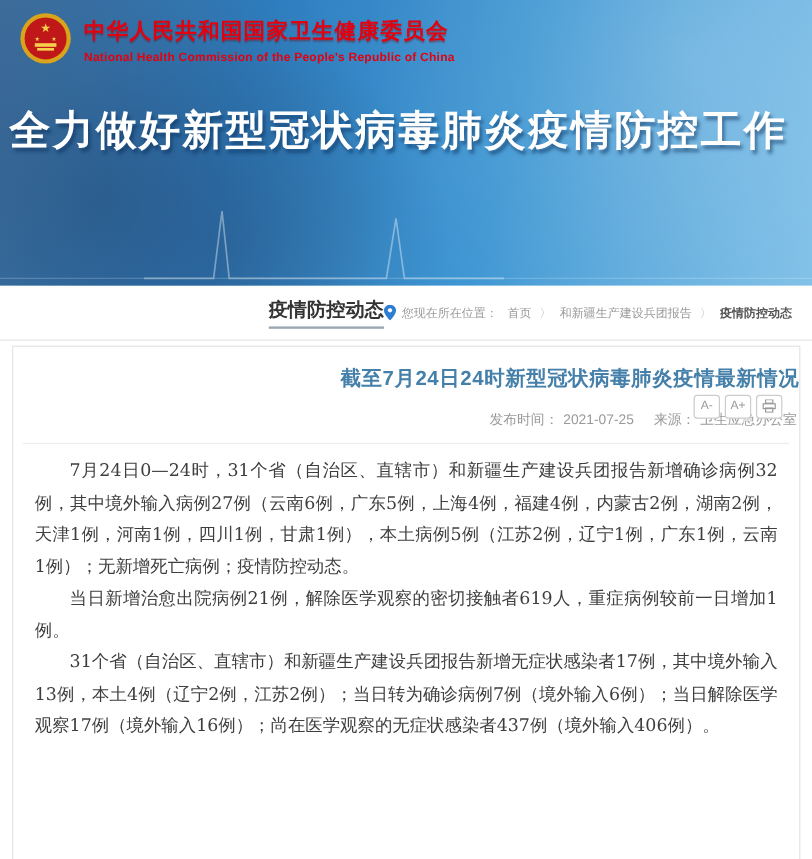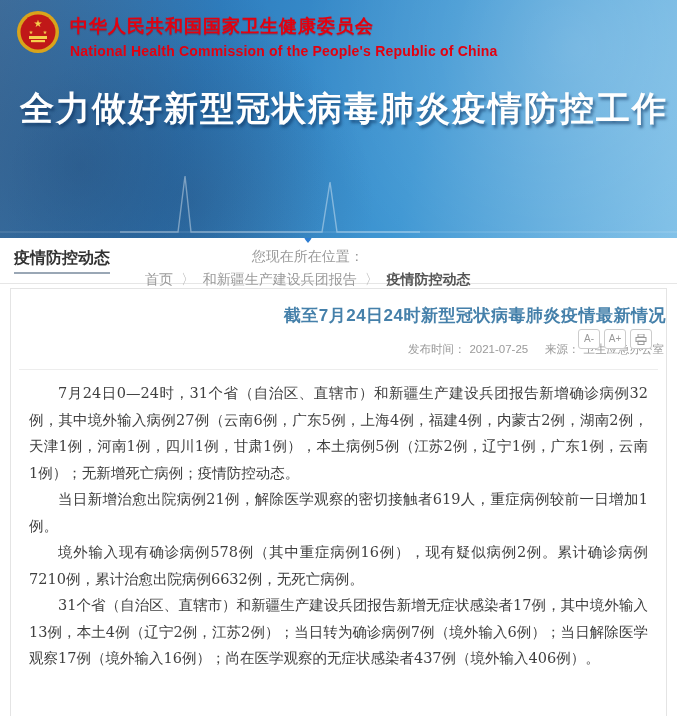--- a/index.html
+++ b/index.html
@@ -21,33 +21,33 @@
       radial-gradient(circle at 28% 85%, rgba(40,70,110,.30), rgba(40,70,110,0) 35%),
       radial-gradient(circle at 85% 20%, rgba(255,255,255,.18), rgba(255,255,255,0) 45%),
       linear-gradient(105deg,#41719f 0%,#2f7fc0 30%,#3f97d3 62%,#7dbfe7 100%);
     overflow:hidden;
   }
   .logo-row{position:absolute;top:10px;left:16px;display:flex;align-items:flex-start;gap:10px;}
   .emblem{width:44px;height:44px;flex:0 0 44px;}
   .org-names{padding-top:4px;}
   .org-cn{font-size:18px;font-weight:bold;color:var(--brand-red);letter-spacing:1px;
     text-shadow:0 1px 1px rgba(120,0,0,.35);}
-  .org-en{font-size:14px;font-weight:bold;color:var(--brand-red);margin-top:5px;letter-spacing:.2px;}
+  .org-en{font-size:10px;font-weight:bold;color:var(--brand-red);margin-top:5px;letter-spacing:.2px;}
   .banner-title{
-    position:absolute;top:86px;left:20px;right:12px;
+    position:absolute;top:86px;left:8px;right:12px;
     font-size:34px;font-weight:bold;color:#fff;letter-spacing:2px;white-space:nowrap;
     text-shadow:2px 3px 3px rgba(10,45,90,.55);
     font-family:"DejaVu Sans","Liberation Sans",sans-serif;
   }
   .ecg{position:absolute;left:0;bottom:0;width:677px;height:70px;opacity:.55;}
 
   
-  .crumb-bar{height:45px;padding:0 14px;display:flex;align-items:center;justify-content:flex-start;background:#fff;gap:32px;}
+  .crumb-bar{height:45px;padding:0 14px;display:flex;align-items:center;justify-content:flex-end;background:#fff;}
   .section-title{font-size:16px;font-weight:bold;color:#333;padding-bottom:3px;border-bottom:2px solid #9aa7b5;}
-  .crumb-right{display:flex;align-items:center;gap:5px;font-size:14px;color:#9a9a9a;flex-direction:column;}
+  .crumb-right{display:flex;align-items:center;gap:5px;font-size:10px;color:#9a9a9a;}
   .pin{width:10px;height:13px;flex:0 0 10px;}
   .crumbs{display:inline;}
   .crumbs a{color:#9a9a9a;text-decoration:none;margin:0 3px;cursor:pointer;}
   .crumbs a:last-of-type{color:#555;font-weight:bold;}
   .crumb-sep{color:#b5b5b5;margin:0 1px;}
   .crumbs .crumb-sep:last-child{display:none;}
   .page-divider{border:none;border-top:1px solid #e6e6e6;}
 
   
   .article{position:relative;margin:4px 10px 0;border:1px solid #e4e4e4;background:#fff;
@@ -138,20 +138,19 @@
   </div>
 
   <hr class="meta-divider">
 
   <div class="article-body">
 
       <p class="body-para">7月24日0—24时，31个省（自治区、直辖市）和新疆生产建设兵团报告新增确诊病例32例，其中境外输入病例27例（云南6例，广东5例，上海4例，福建4例，内蒙古2例，湖南2例，天津1例，河南1例，四川1例，甘肃1例），本土病例5例（江苏2例，辽宁1例，广东1例，云南1例）；无新增死亡病例；疫情防控动态。</p>
 
       <p class="body-para">当日新增治愈出院病例21例，解除医学观察的密切接触者619人，重症病例较前一日增加1例。</p>
 
-      <p class="body-para">境外输入现有确诊病例578例（其中重症病例16例），现有疑似病例2例。累计确诊病例7210例，累计治愈出院病例6632例，无死亡病例。</p>
 
 
       <p class="body-para">31个省（自治区、直辖市）和新疆生产建设兵团报告新增无症状感染者17例，其中境外输入13例，本土4例（辽宁2例，江苏2例）；当日转为确诊病例7例（境外输入6例）；当日解除医学观察17例（境外输入16例）；尚在医学观察的无症状感染者437例（境外输入406例）。</p>
 
     </div>
 
 </div>
 
 </body></html>

